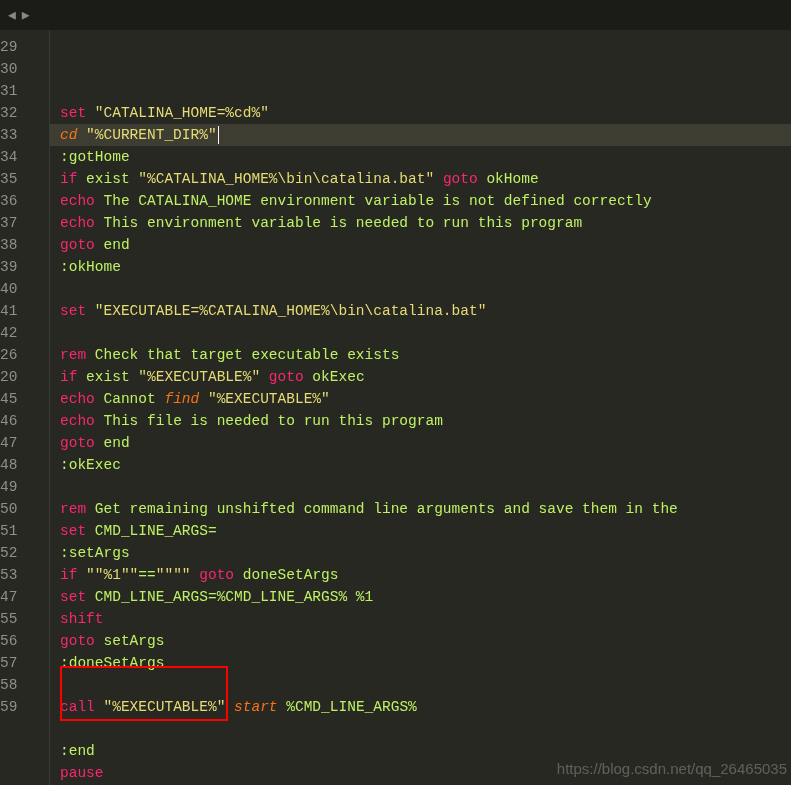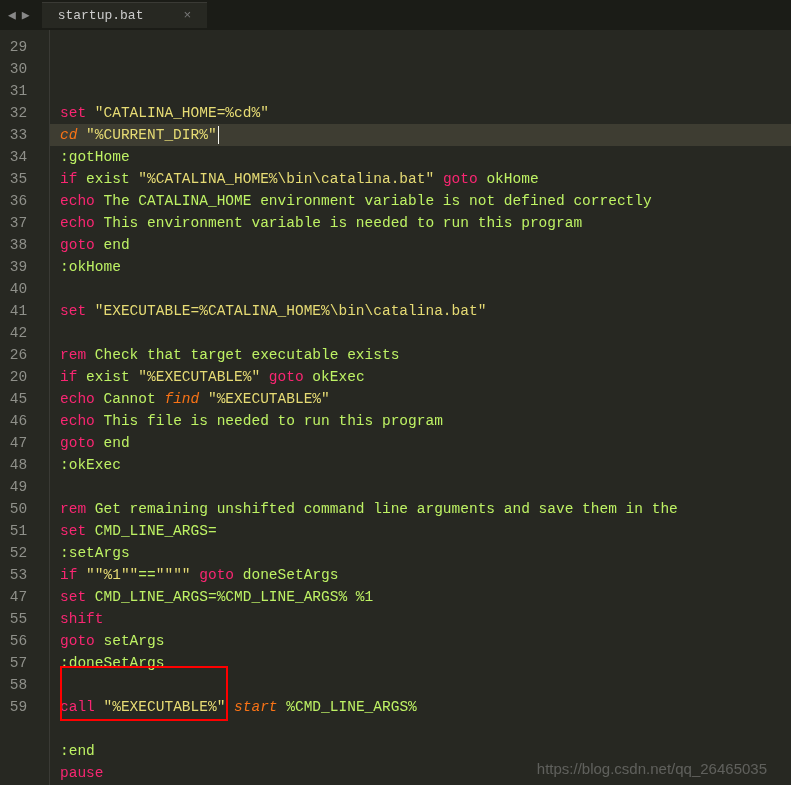--- a/index.html
+++ b/index.html
@@ -40,21 +40,21 @@
   color: #777;
   font-size: 13px;
 }
 .editor {
   display: flex;
   height: calc(100% - 30px);
 }
 .gutter {
   background: #272822;
   width: 50px;
-  text-align: center;
+  text-align: left;
   padding-right: 12px;
   padding-top: 6px;
   color: #8f908a;
   line-height: 22px;
   user-select: none;
   border-right: 1px solid #3a3a35;
 }
 .code {
   flex: 1;
   padding-top: 6px;
@@ -85,37 +85,33 @@
   margin-left: 1px;
 }
 .red-box {
   position: absolute;
   border: 2px solid #ff0000;
   pointer-events: none;
 }
 .watermark {
   position: absolute;
   bottom: 8px;
-  right: 24px;
+  right: 4px;
   color: rgba(200,200,200,0.35);
   font-size: 15px;
   font-family: sans-serif;
 }
 </style>
 </head>
 <body>
 
 <div class="tab-bar">
   <div class="nav-arrows">
     <span>◀</span>
     <span>▶</span>
-  </div>
-  <div class="tab">
-    <span>startup.bat</span>
-    <span class="close">×</span>
   </div>
 </div>
 
 <div class="editor">
   <div class="gutter" id="gutter">
       <div>29</div>
       <div>30</div>
       <div>31</div>
       <div>32</div>
       <div>33</div>

